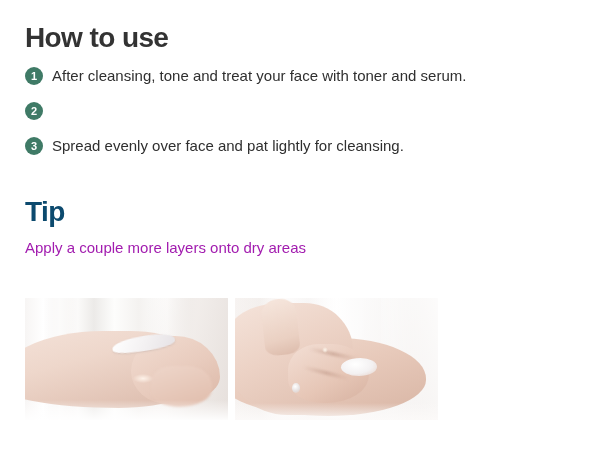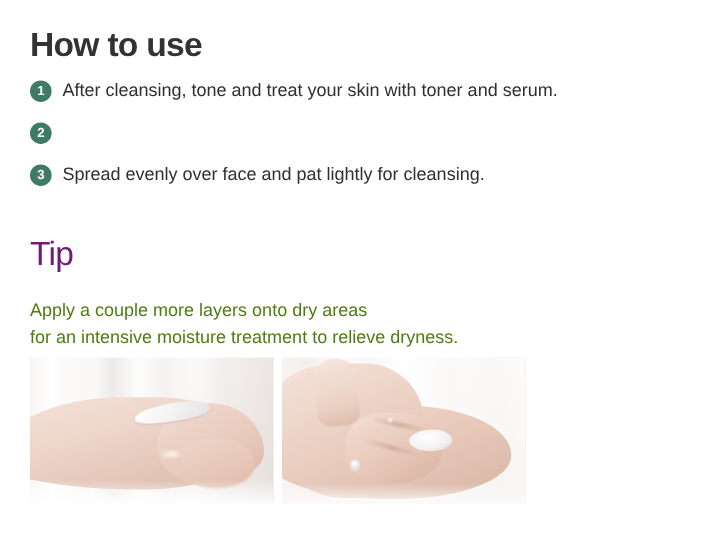--- a/index.html
+++ b/index.html
@@ -80,31 +80,31 @@
   
   .tip-section {
     position: absolute;
     left: 25px;
     top: 196px;
     width: 570px;
   }
 
   .tip-title {
     font-size: 28px;
-    font-weight: 400;
-    color: #701a75;
+    font-weight: 700;
+    color: #0c4a6e;
     letter-spacing: -0.6px;
     line-height: 1.15;
   }
 
   .tip-body {
-    margin-top: 19px;
+    margin-top: 8px;
     font-size: 15px;
     line-height: 23px;
-    color: #4d7c0f;
+    color: #a21caf;
   }
   .tip-line { display: block; }
 
   
   .photo-strip {
     position: absolute;
     left: 25px;
     top: 298px;
     display: flex;
     gap: 7px;
@@ -322,40 +322,39 @@
 
 <div class="page">
 
   <section class="howto-section">
     <h2 class="section-title">How to use</h2>
 
     <ol class="steps-list">
 
       <li class="step-item">
         <span class="step-badge">1</span>
-        <span class="step-text">After cleansing, tone and treat your skin with toner and serum.</span>
+        <span class="step-text">After cleansing, tone and treat your face with toner and serum.</span>
       </li>
 
       <li class="step-item">
         <span class="step-badge">2</span>
       </li>
 
       <li class="step-item">
         <span class="step-badge">3</span>
         <span class="step-text">Spread evenly over face and pat lightly for cleansing.</span>
       </li>
 
     </ol>
   </section>
 
   <section class="tip-section">
     <h2 class="tip-title">Tip</h2>
     <p class="tip-body">
       <span class="tip-line">Apply a couple more layers onto dry areas</span>
-      <span class="tip-line">for an intensive moisture treatment to relieve dryness.</span>
     </p>
   </section>
 
   <div class="photo-strip">
 
     <div class="photo photo-1">
       <div class="p1-curtain"></div>
       <div class="p1-hand"></div>
       <div class="p1-knuckles"></div>
       <div class="p1-finger"></div>

